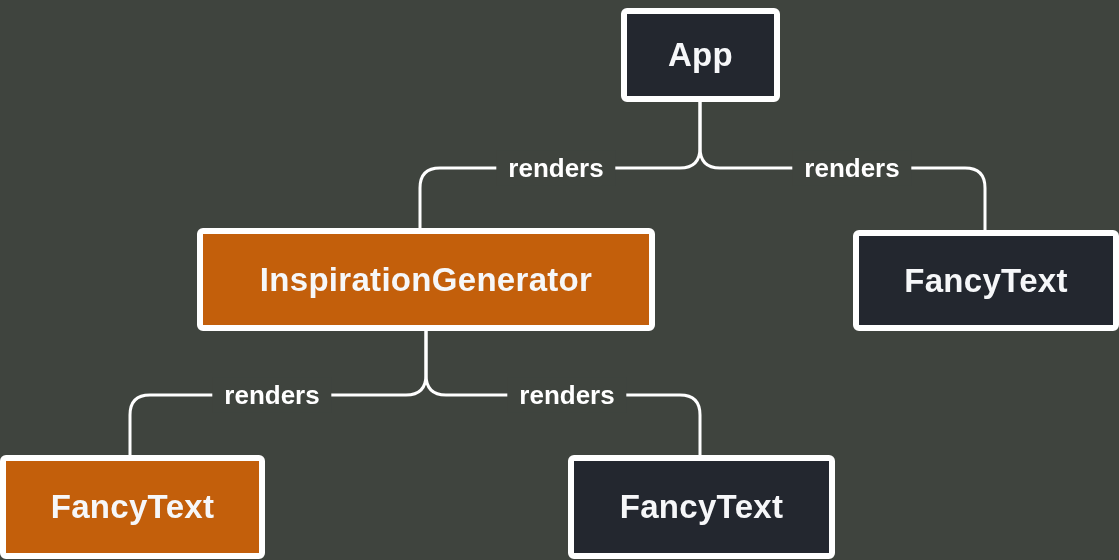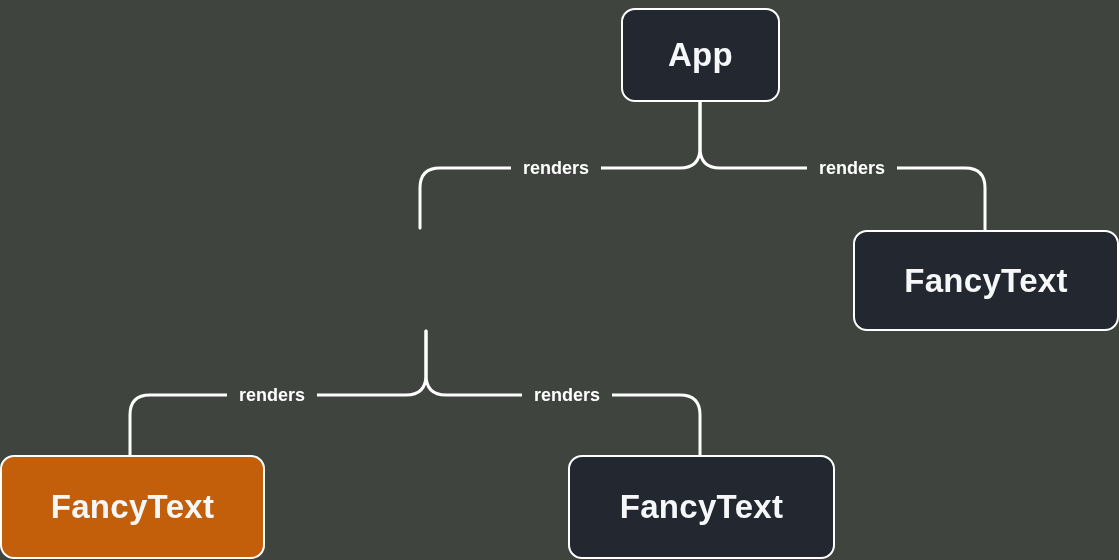--- a/index.html
+++ b/index.html
@@ -27,42 +27,42 @@
 
   .connectors path {
     fill: none;
     stroke: #FFFFFF;
     stroke-width: 3;
     stroke-linecap: round;
   }
 
   .node {
     position: absolute;
-    border: 2px solid #ffffff;
-    border-radius: 14px;
+    border: 6px solid #ffffff;
+    border-radius: 6px;
     display: flex;
     align-items: center;
     justify-content: center;
     color: #F6F7F9;
     font-size: 33px;
     font-weight: 600;
     letter-spacing: 0.3px;
   }
 
   .node-app        { left: 621px; top: 8px;   width: 159px; height: 94px;  }
   .node-ig         { left: 197px; top: 228px; width: 458px; height: 103px; }
   .node-ft-top     { left: 853px; top: 230px; width: 266px; height: 101px; }
   .node-ft-bottom  { left: 0px;   top: 455px; width: 265px; height: 104px; }
   .node-copyright  { left: 568px; top: 455px; width: 267px; height: 104px; }
 
   .edge-label {
     position: absolute;
     transform: translate(-50%, -50%);
     color: #FFFFFF;
-    font-size: 18px;
+    font-size: 26px;
     font-weight: 600;
     padding: 2px 12px;
     white-space: nowrap;
   }
 
   .edge-label-1 { left: 556px; top: 168px; }
   .edge-label-2 { left: 852px; top: 168px; }
   .edge-label-3 { left: 272px; top: 395px; }
   .edge-label-4 { left: 567px; top: 395px; }
 </style>
@@ -78,20 +78,21 @@
     <path d="M 426 331 L 426 375 Q 426 395 446 395 L 680 395 Q 700 395 700 415 L 700 455"></path>
   </svg>
 
   <div class="edge-label edge-label-1" style="background-color: rgb(63, 68, 62);">renders</div>
   <div class="edge-label edge-label-2" style="background-color: rgb(63, 68, 62);">renders</div>
   <div class="edge-label edge-label-3" style="background-color: rgb(63, 68, 62);">renders</div>
   <div class="edge-label edge-label-4" style="background-color: rgb(63, 68, 62);">renders</div>
 
   <div class="node node-app" style="background-color: rgb(35, 39, 47);">App</div>
 
+  <div class="node node-ig" style="background-color: rgb(195, 95, 11);">InspirationGenerator</div>
 
   <div class="node node-ft-top" style="background-color: rgb(35, 39, 47);">FancyText</div>
 
   <div class="node node-ft-bottom" style="background-color: rgb(195, 95, 11);">FancyText</div>
 
   <div class="node node-copyright" style="background-color: rgb(35, 39, 47);">FancyText</div>
 
 </div>
 
 </body></html>

